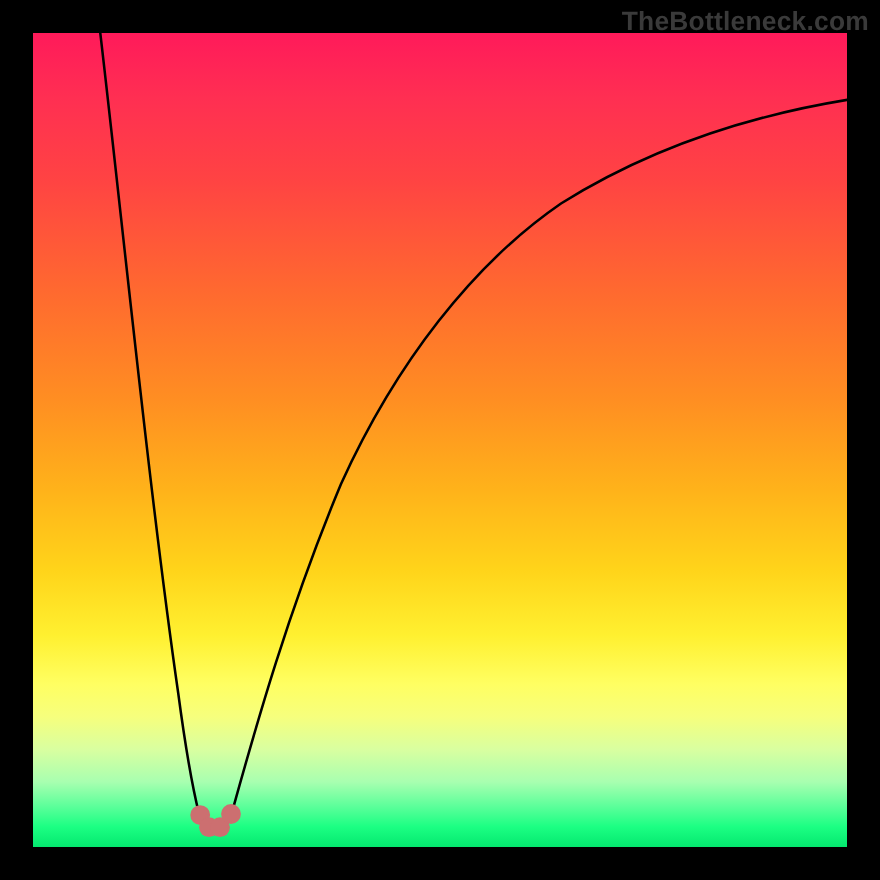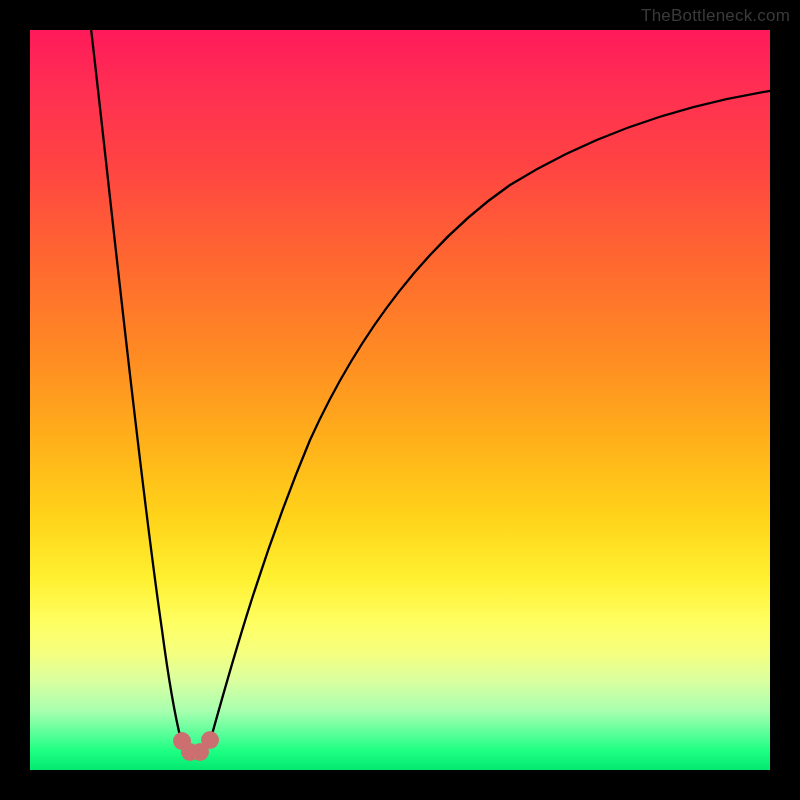--- a/index.html
+++ b/index.html
@@ -52,22 +52,22 @@
     top: 0;
     width: 740px;
     height: 740px;
     display: block;
   }
   .watermark {
     position: absolute;
     top: 6px;
     right: 10px;
     color: #3a3a3a;
-    font-size: 17px;
-    font-weight: 400;
+    font-size: 24px;
+    font-weight: 700;
     letter-spacing: 0.2px;
     user-select: none;
   }
 </style>
 </head>
 <body>
 
 <div class="frame">
   <div class="plot">
     <svg class="curves" viewBox="0 0 740 740" preserveAspectRatio="none">

